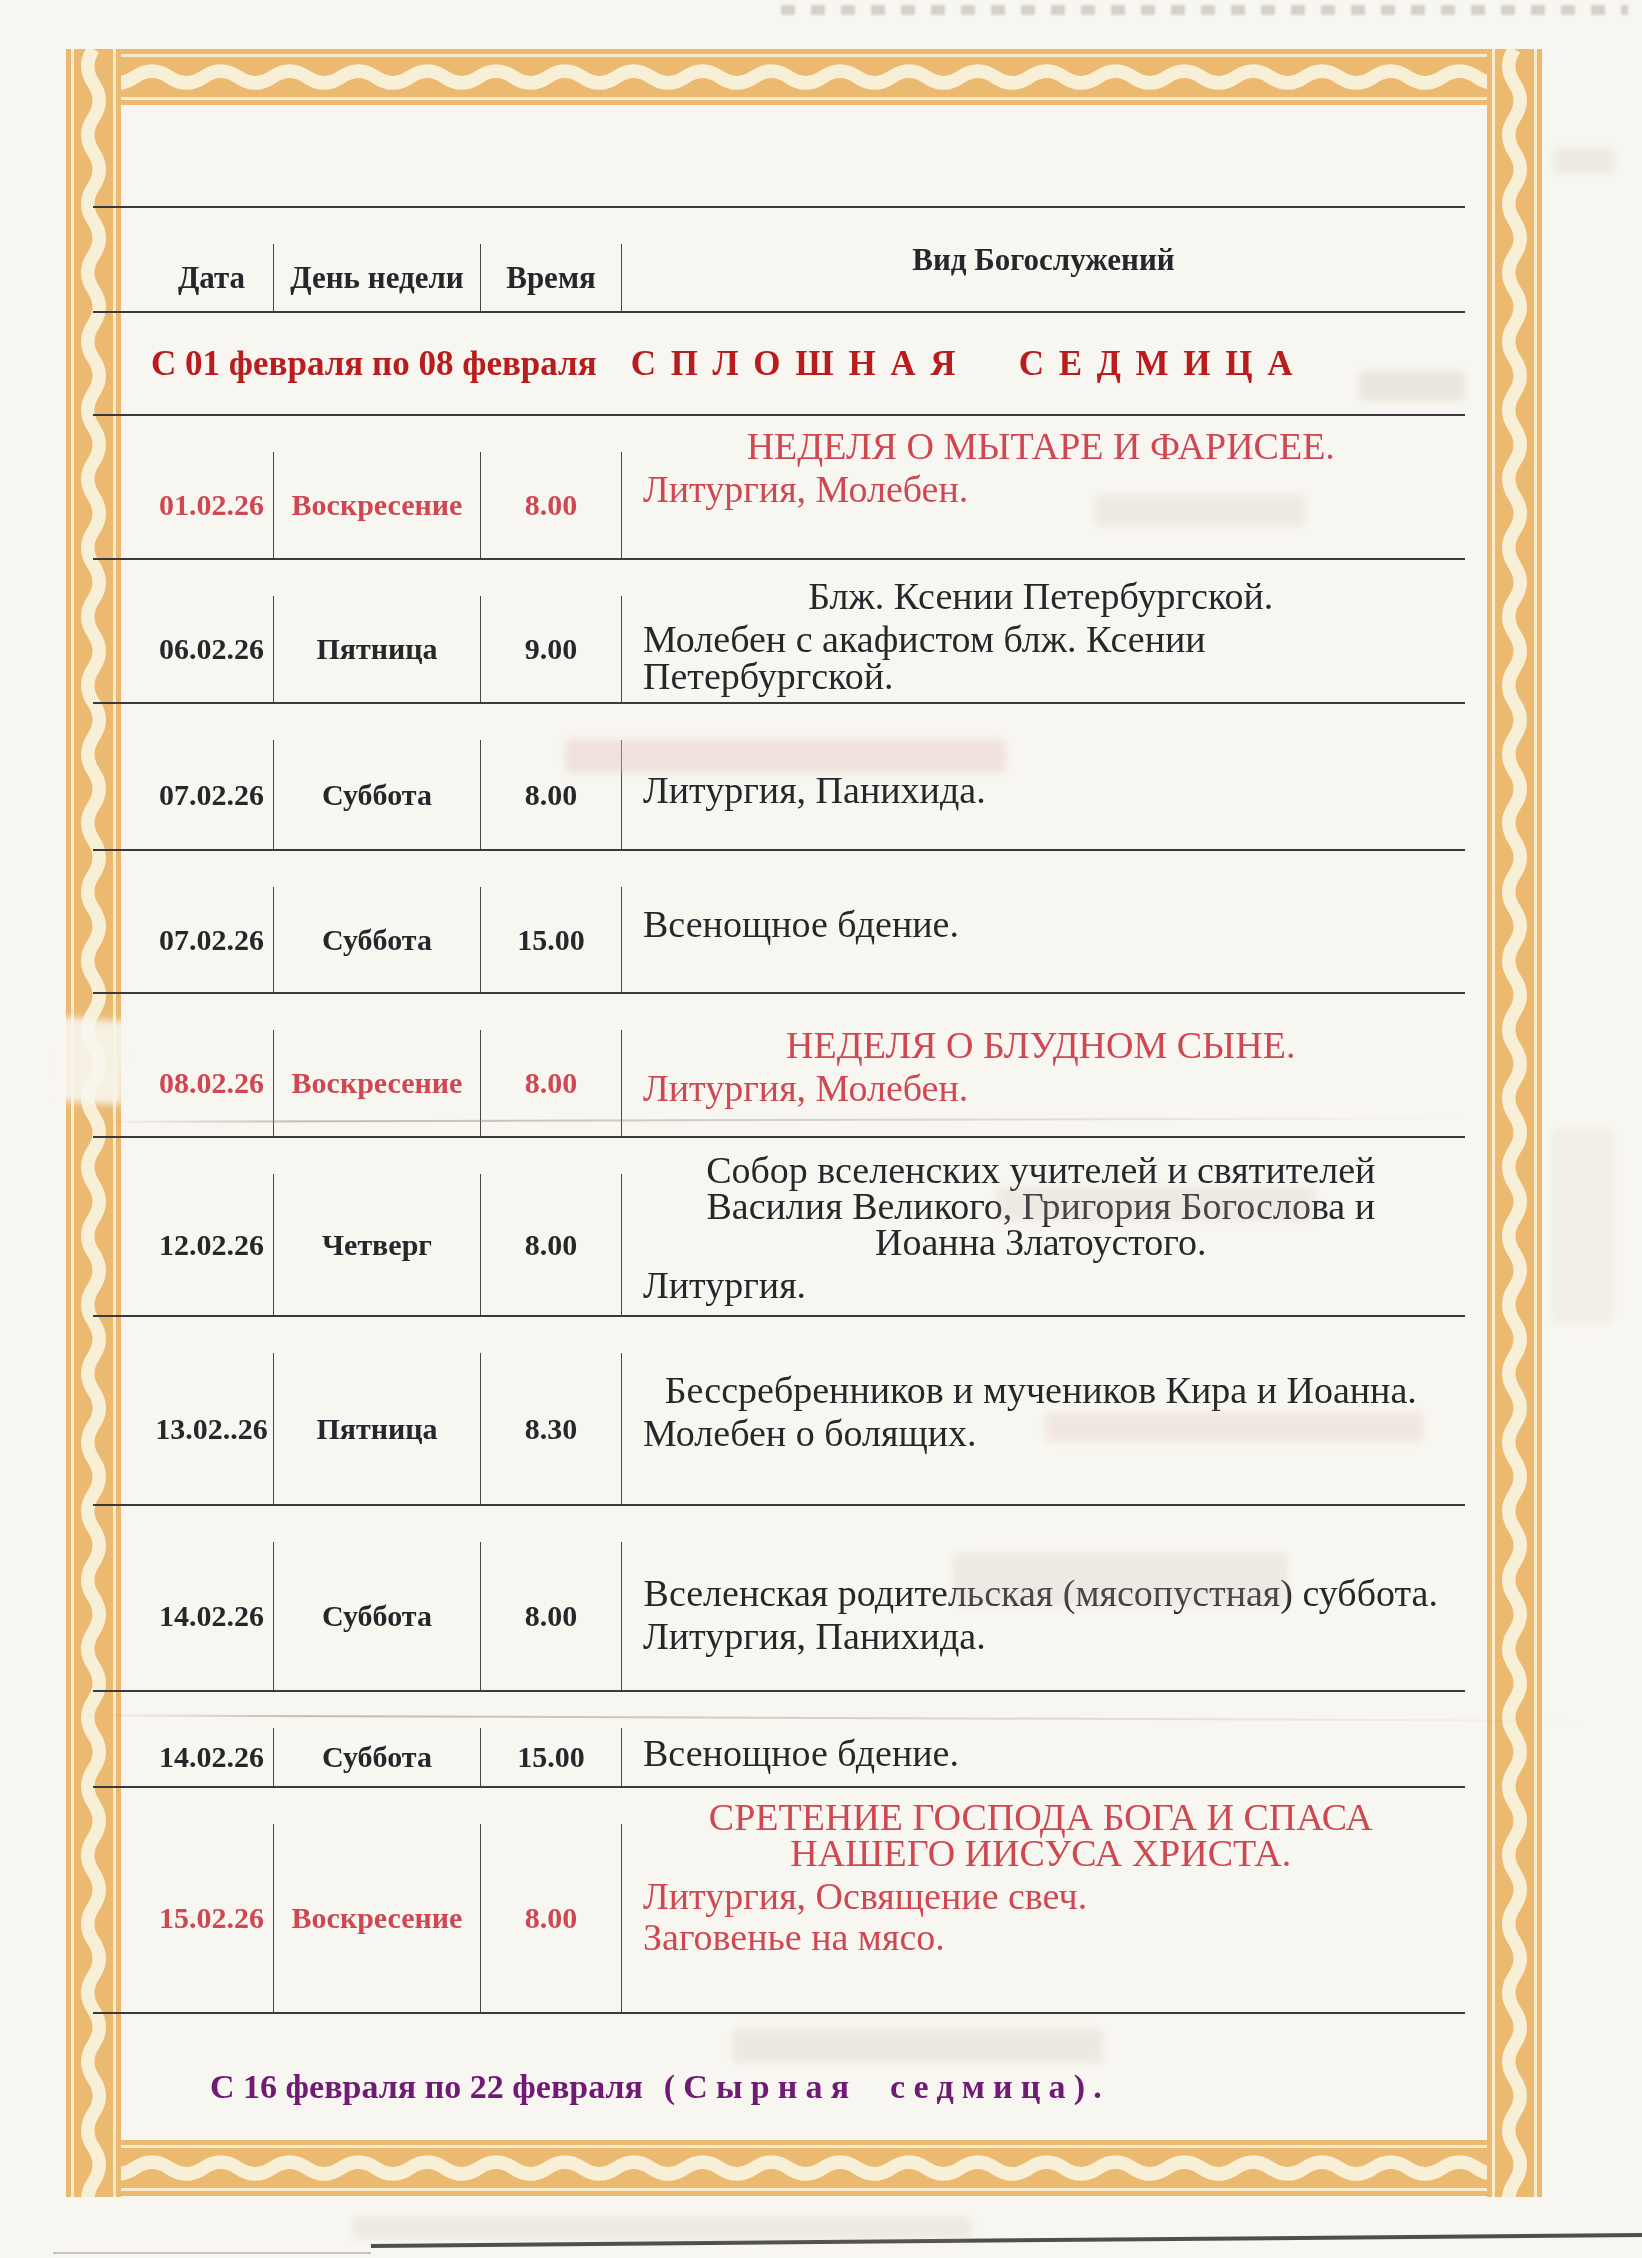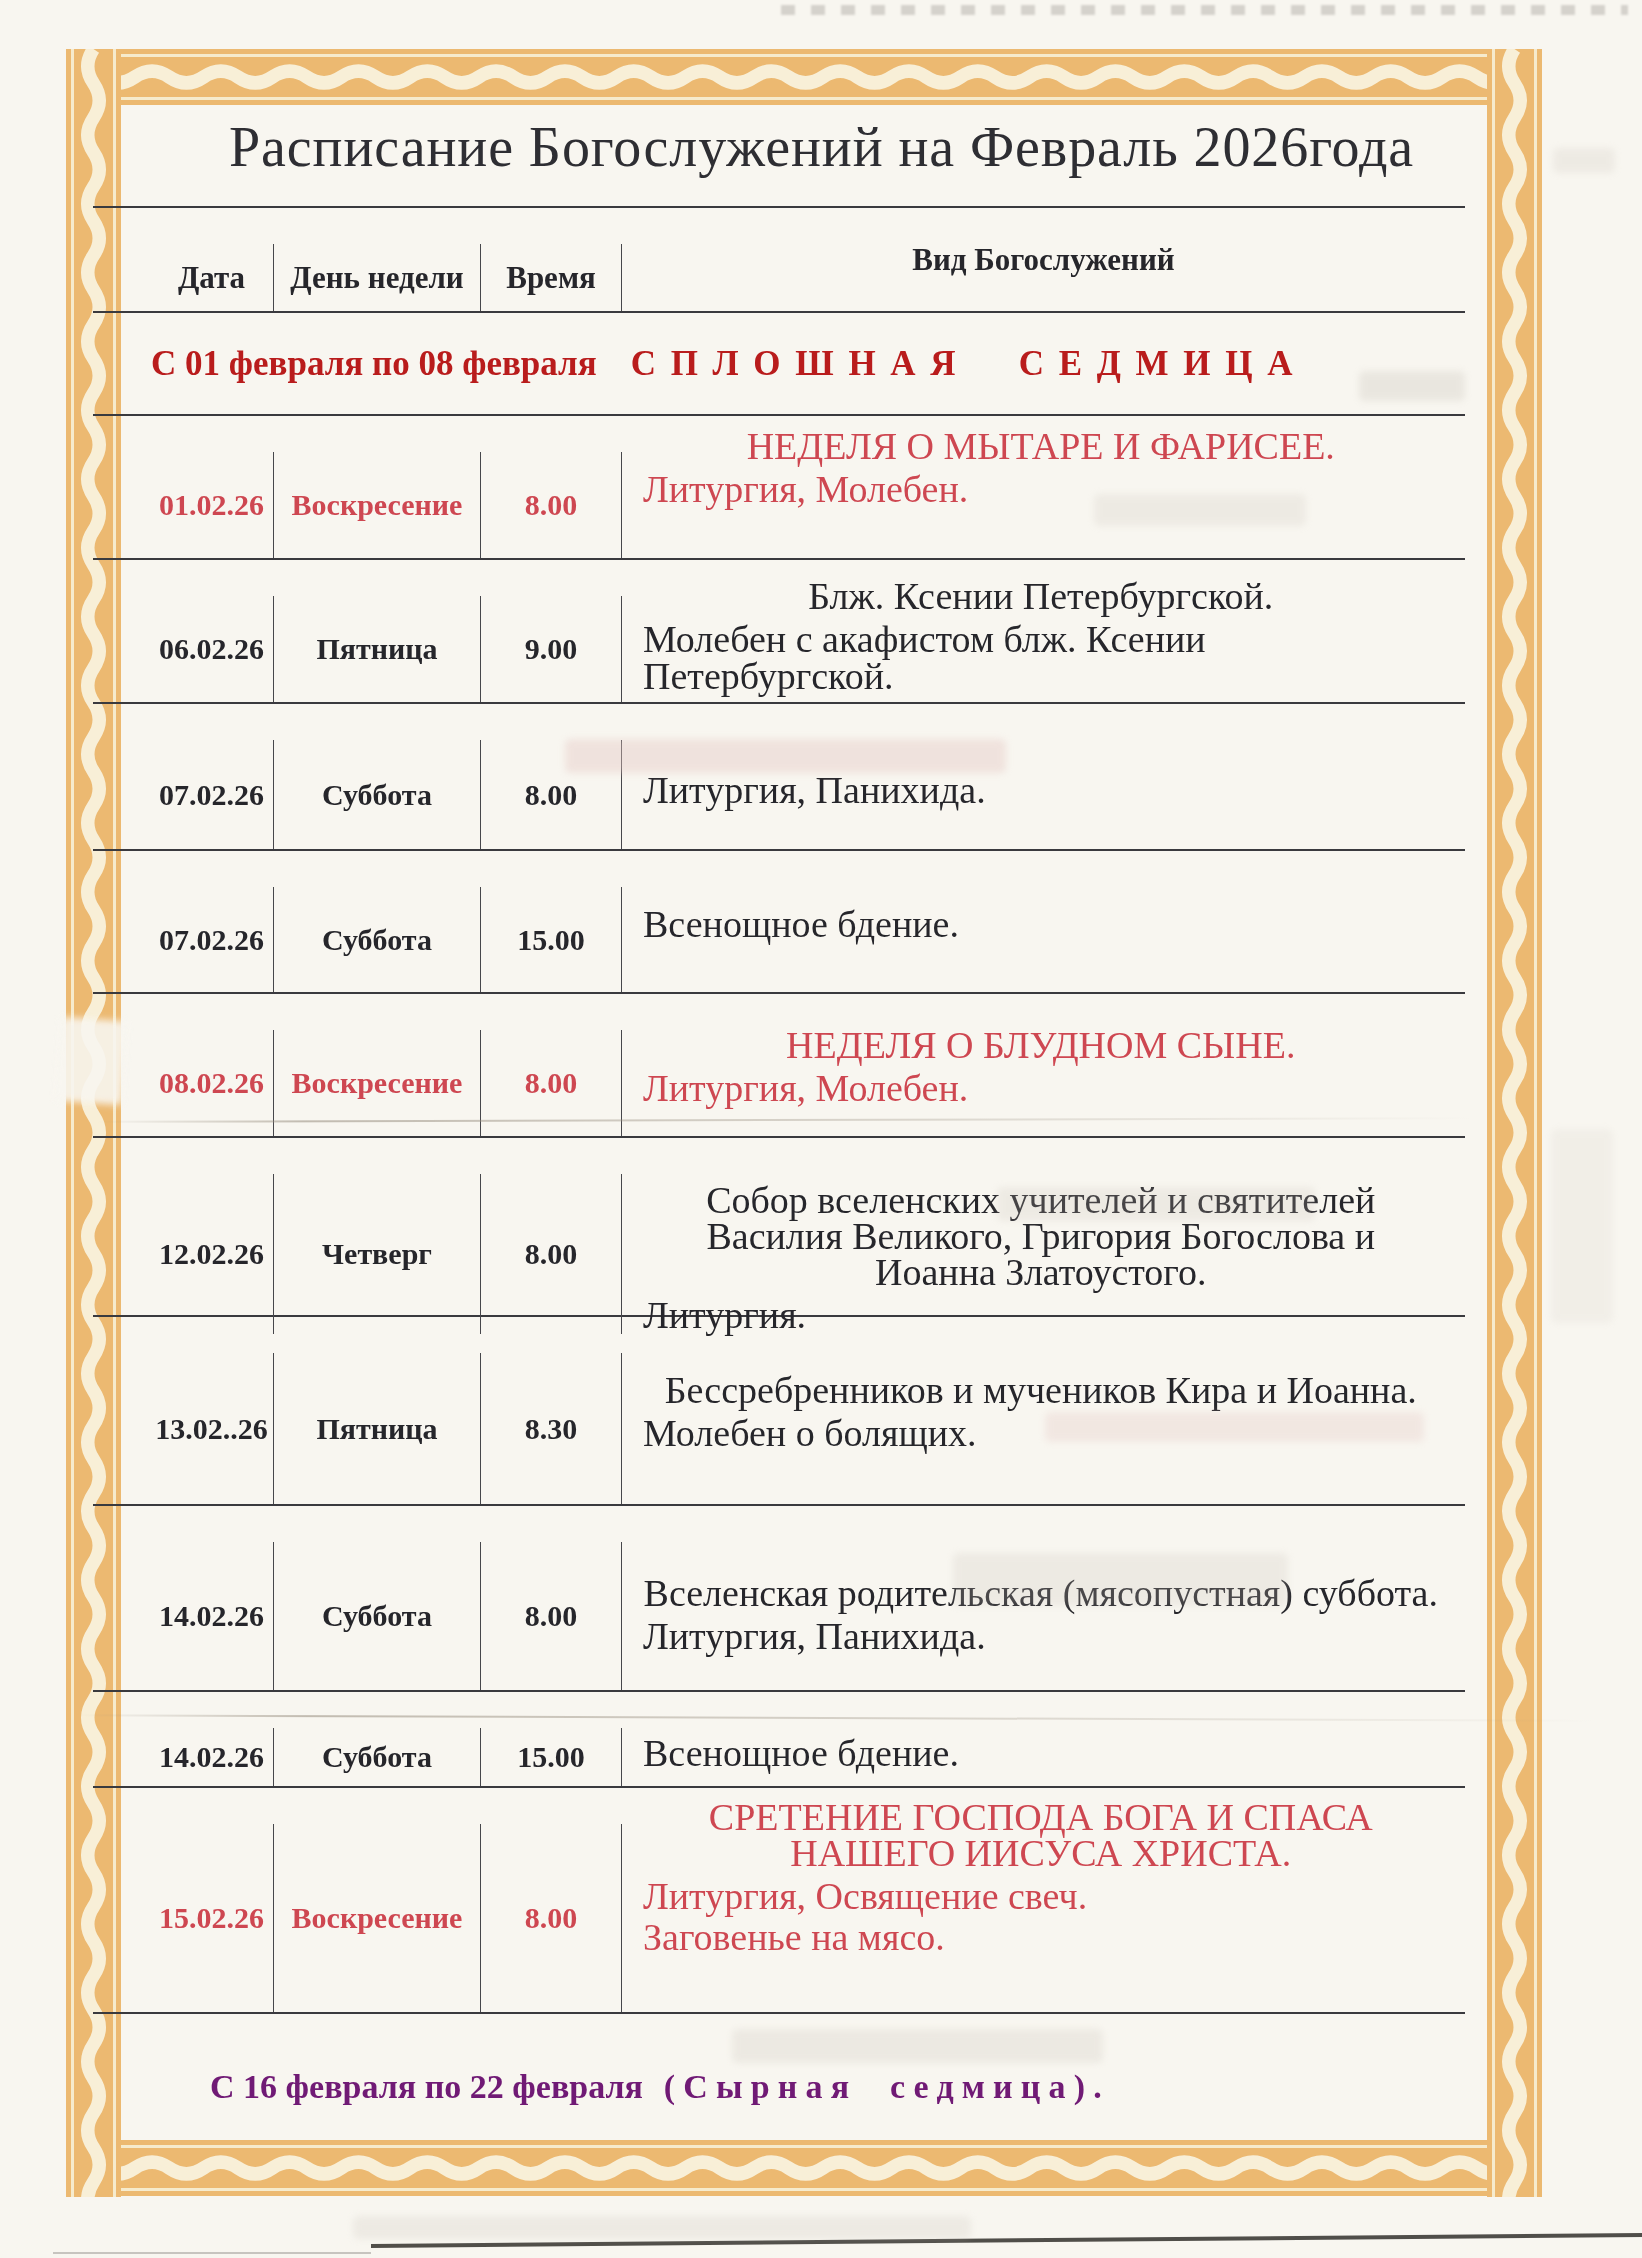--- a/index.html
+++ b/index.html
@@ -68,21 +68,20 @@
       </svg>
   </div>
   <div class="band bv" style="left:1487px;top:49px;width:55px;height:2148px;">
     <svg viewBox="0 0 62 2435" preserveAspectRatio="none">
         <path d="M31 0 Q 18 19.5 31 39 Q 44 58.5 31 78 Q 18 97.5 31 117 Q 44 136.5 31 156 Q 18 175.5 31 195 Q 44 214.5 31 234 Q 18 253.5 31 273 Q 44 292.5 31 312 Q 18 331.5 31 351 Q 44 370.5 31 390 Q 18 409.5 31 429 Q 44 448.5 31 468 Q 18 487.5 31 507 Q 44 526.5 31 546 Q 18 565.5 31 585 Q 44 604.5 31 624 Q 18 643.5 31 663 Q 44 682.5 31 702 Q 18 721.5 31 741 Q 44 760.5 31 780 Q 18 799.5 31 819 Q 44 838.5 31 858 Q 18 877.5 31 897 Q 44 916.5 31 936 Q 18 955.5 31 975 Q 44 994.5 31 1014 Q 18 1033.5 31 1053 Q 44 1072.5 31 1092 Q 18 1111.5 31 1131 Q 44 1150.5 31 1170 Q 18 1189.5 31 1209 Q 44 1228.5 31 1248 Q 18 1267.5 31 1287 Q 44 1306.5 31 1326 Q 18 1345.5 31 1365 Q 44 1384.5 31 1404 Q 18 1423.5 31 1443 Q 44 1462.5 31 1482 Q 18 1501.5 31 1521 Q 44 1540.5 31 1560 Q 18 1579.5 31 1599 Q 44 1618.5 31 1638 Q 18 1657.5 31 1677 Q 44 1696.5 31 1716 Q 18 1735.5 31 1755 Q 44 1774.5 31 1794 Q 18 1813.5 31 1833 Q 44 1852.5 31 1872 Q 18 1891.5 31 1911 Q 44 1930.5 31 1950 Q 18 1969.5 31 1989 Q 44 2008.5 31 2028 Q 18 2047.5 31 2067 Q 44 2086.5 31 2106 Q 18 2125.5 31 2145 Q 44 2164.5 31 2184 Q 18 2203.5 31 2223 Q 44 2242.5 31 2262 Q 18 2281.5 31 2301 Q 44 2320.5 31 2340 Q 18 2359.5 31 2379 Q 44 2398.5 31 2418 Q 18 2437.5 31 2457 Q 44 2476.5 31 2496 Q 18 2515.5 31 2535 Q 44 2554.5 31 2574"></path>
       </svg>
   </div>
 
   <div class="ghost" style="left:58px;top:1019px;width:67px;height:84px;background:#f8f6f0;opacity:.9;transform:rotate(4deg);"></div>
 
-  <div class="title">Расписание Богослужений на Февраль 2026года</div>
 
   <div class="sched">
 
     <div class="trow" style="height:105px;">
       <div class="cell"></div>
       <div class="cell cdate chead" style="font-size:31px;">Дата</div>
       <div class="cell cday chead" style="font-size:31px;">День недели</div>
       <div class="cell ctime chead" style="font-size:31px;">Время</div>
       <div class="cell chead">Вид Богослужений</div>
     </div>
@@ -143,21 +142,21 @@
         <div class="desc-head">НЕДЕЛЯ  О  БЛУДНОМ СЫНЕ.</div>
         <div class="desc-line">Литургия, Молебен.</div>
       </div>
     </div>
 
     <div class="trow" style="height:179px;">
       <div class="cell"></div>
       <div class="cell cdate">12.02.26</div>
       <div class="cell cday">Четверг</div>
       <div class="cell ctime">8.00</div>
-      <div class="cell cdesc" style="padding-top:14px;margin-top:30px;">
+      <div class="cell cdesc" style="padding-top:14px;">
         <div class="desc-head">Собор вселенских учителей и святителей Василия Великого, Григория Богослова и Иоанна Златоустого.</div>
         <div class="desc-line">Литургия.</div>
       </div>
     </div>
 
     <div class="trow" style="height:189px;">
       <div class="cell"></div>
       <div class="cell cdate">13.02..26</div>
       <div class="cell cday">Пятница</div>
       <div class="cell ctime">8.30</div>

